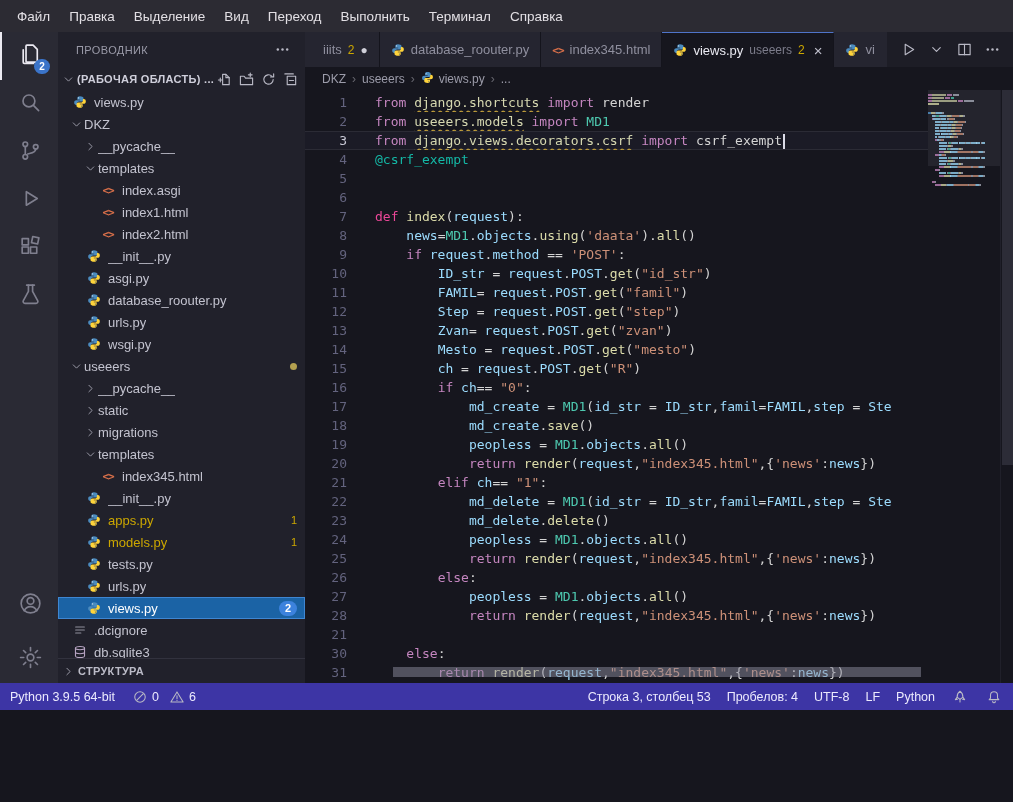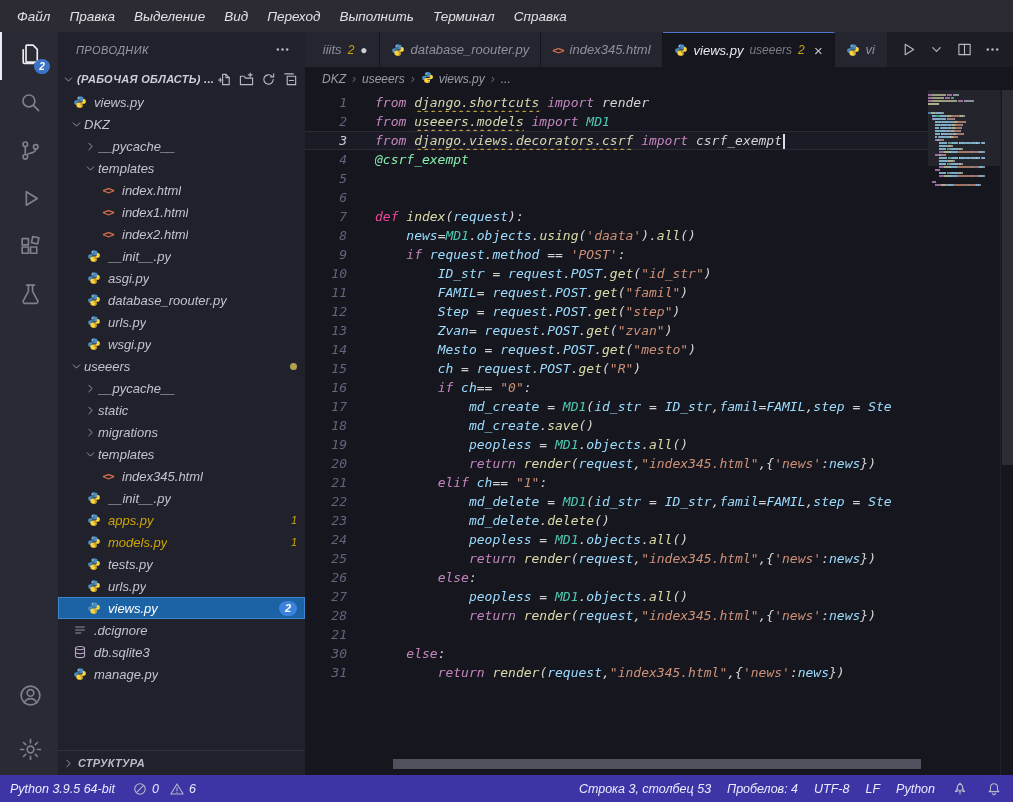--- a/index.html
+++ b/index.html
@@ -1,18 +1,18 @@
 <!DOCTYPE html>
 <html><head>
 <meta charset="utf-8">
 <style>
   * { margin:0; padding:0; box-sizing:border-box; }
   html,body { width:1013px; height:802px; overflow:hidden; }
   body { background:#16161e; font-family:"Liberation Sans", sans-serif; color:#c8c8d2; font-size:13px; }
-  .app { width:1013px; height:802px; display:flex; flex-direction:column; position:relative;font-style:italic; }
+  .app { width:1013px; height:710px; display:flex; flex-direction:column; position:relative; }
 
   
   .menubar { height:32px; background:#2c2b33; display:flex; align-items:center; padding-left:8px; gap:1px; flex-shrink:0; }
   .menu-item { padding:5px 9px; border-radius:4px; color:#e2dfe4; font-size:13.5px; cursor:default; white-space:nowrap; }
 
   
   .main { flex:1; display:flex; min-height:0; }
 
   
   .activitybar { width:58px; background:#2a2a34; display:flex; flex-direction:column; align-items:stretch; flex-shrink:0; }
@@ -76,21 +76,21 @@
   .code-area { flex:1; min-width:0; overflow:hidden; padding-top:3px; }
   .code-line { display:flex; height:19px; line-height:19px; font-family:"DejaVu Sans Mono","Liberation Mono",monospace; font-size:13px; white-space:pre; }
   .ln { width:64px; padding-right:22px; text-align:right; color:#63637e; flex-shrink:0; }
   .code-text { white-space:pre; overflow:hidden; margin-left:6px; }
   .current-line { background:rgba(140,140,190,.05); box-shadow:inset 0 1px 0 rgba(255,255,255,.07), inset 0 -1px 0 rgba(255,255,255,.07); }
   .current-line .ln { color:#c7c7d4; }
   .cursor { display:inline-block; width:2px; height:15px; background:#dcdce8; vertical-align:middle; margin-left:1px; }
 
   .tok-kw { color:#c586c0; } .tok-def { color:#ec4899; } .tok-fn { color:#dcdcaa; }
   .tok-var { color:#9cdcfe; } .tok-str { color:#ce9178; } .tok-cls { color:#4ec9b0; }
-  .tok-pln { color:#d4d4d4; } .tok-dec { color:#86efac; }
+  .tok-pln { color:#d4d4d4; } .tok-dec { color:#14b8a6; }
   .tok-mod { color:#d6d8b0; text-decoration:#c8a43c wavy underline; text-underline-offset:3px; }
 
   .minimap { width:72px; flex-shrink:0; position:relative; padding-top:4px; }
   .minimap-slider { position:absolute; top:0; left:0; right:0; height:76px; background:rgba(175,175,205,.09); }
   .mm-line { height:2px; margin-bottom:1px; font-size:0; white-space:nowrap; }
   .mm-line span { display:inline-block; height:2px; opacity:.75; }
   .vscroll { width:13px; flex-shrink:0; border-left:1px solid #20202a; position:relative; }
   .vthumb { position:absolute; top:0; left:1px; width:11px; height:375px; background:rgba(125,125,145,.22); }
   .hthumb { position:absolute; bottom:6px; left:88px; width:528px; height:10px; background:rgba(140,140,158,.5); }
 
@@ -265,21 +265,21 @@
               </svg>
             </span>
             <span class="tree-label">templates</span>
             <span class="tree-spacer"></span>
           </div>
           <div class="tree-row" style="padding-left: 38px;">
             <span style="width: 3px;"></span>
             <span class="ficon">
               <span style="color:#d9704a;font-family:'DejaVu Sans Mono',monospace;font-size:11px;font-weight:bold;letter-spacing:-1px;">&lt;&gt;</span>
             </span>
-            <span class="tree-label">index.html</span>
+            <span class="tree-label">index.asgi</span>
             <span class="tree-spacer"></span>
           </div>
           <div class="tree-row" style="padding-left: 38px;">
             <span style="width: 3px;"></span>
             <span class="ficon">
               <span style="color:#d9704a;font-family:'DejaVu Sans Mono',monospace;font-size:11px;font-weight:bold;letter-spacing:-1px;">&lt;&gt;</span>
             </span>
             <span class="tree-label">index1.html</span>
             <span class="tree-spacer"></span>
           </div>

